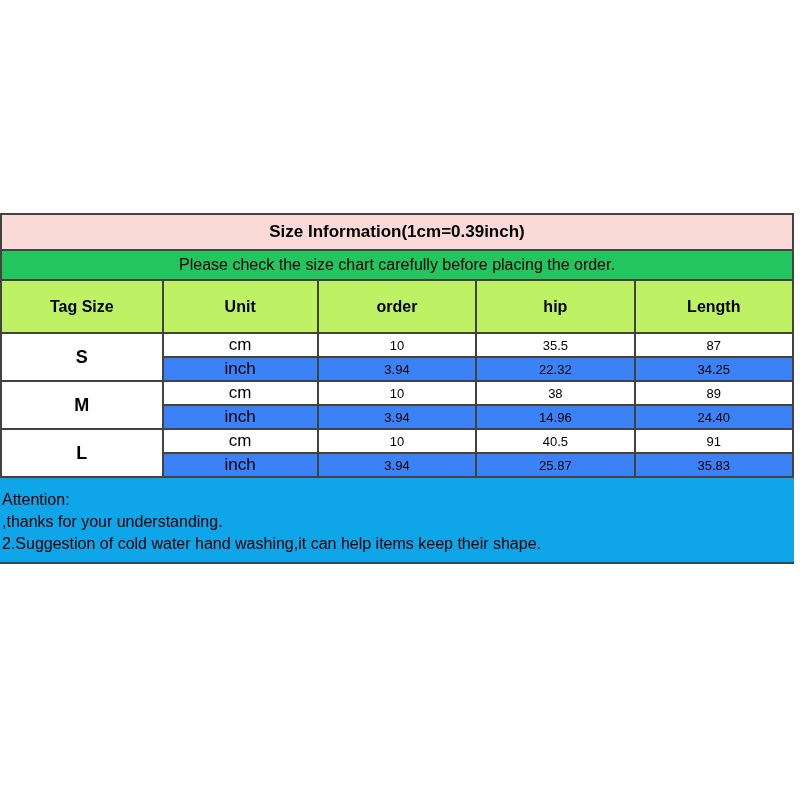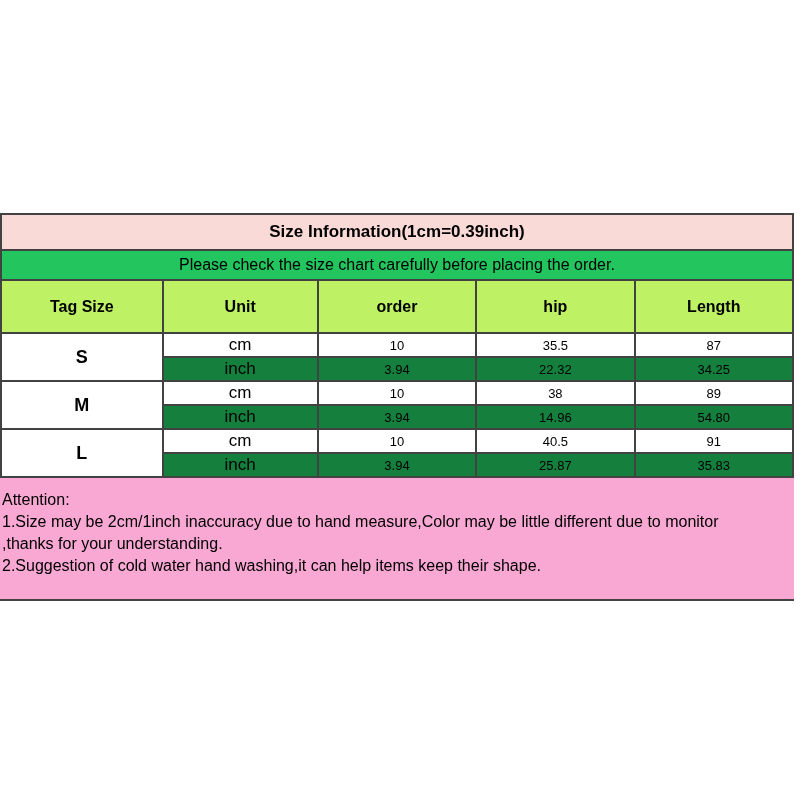--- a/index.html
+++ b/index.html
@@ -45,30 +45,30 @@
   }
   .row-header th {
     background: #bef264;
     font-weight: bold;
     font-size: 16px;
     height: 51px;
   }
   .row-data td { height: 22px; font-size: 13px; }
   .row-data td.unit-cell { font-size: 17px; text-align: center; }
   .row-data.white td { background: #ffffff; }
-  .row-data.pink td { background: #15803d; }
+  .row-data.pink td { background: #3b82f6; }
   td.tag-cell {
     background: #ffffff !important;
     font-weight: bold;
     font-size: 18px;
   }
   .attention {
-    background: #f9a8d4;
+    background: #0ea5e9;
     border-bottom: 2px solid #424242;
-    padding: 11px 2px 22px 2px;
+    padding: 11px 2px 7px 2px;
     font-size: 16px;
     line-height: 22px;
     white-space: nowrap;
     overflow: hidden;
   }
 </style>
 </head>
 <body>
 
 <div class="canvas">
@@ -115,40 +115,39 @@
           <td rowspan="2" class="tag-cell">M</td>
           <td class="unit-cell">cm</td>
           <td>10</td>
           <td>38</td>
           <td>89</td>
         </tr>
         <tr class="row-data pink">
           <td class="unit-cell">inch</td>
           <td>3.94</td>
           <td>14.96</td>
-          <td>54.80</td>
+          <td>24.40</td>
         </tr>
 
         <tr class="row-data white">
           <td rowspan="2" class="tag-cell">L</td>
           <td class="unit-cell">cm</td>
           <td>10</td>
           <td>40.5</td>
           <td>91</td>
         </tr>
         <tr class="row-data pink">
           <td class="unit-cell">inch</td>
           <td>3.94</td>
           <td>25.87</td>
           <td>35.83</td>
         </tr>
       </tbody>
     </table>
 
     <div class="attention">
       <div>Attention:</div>
-      <div>1.Size may be 2cm/1inch inaccuracy due to hand measure,Color may be little different due to monitor</div>
       <div>,thanks for your understanding.</div>
       <div>2.Suggestion of cold water hand washing,it can help items keep their shape.</div>
     </div>
 
   </div>
 </div>
 
 </body></html>

